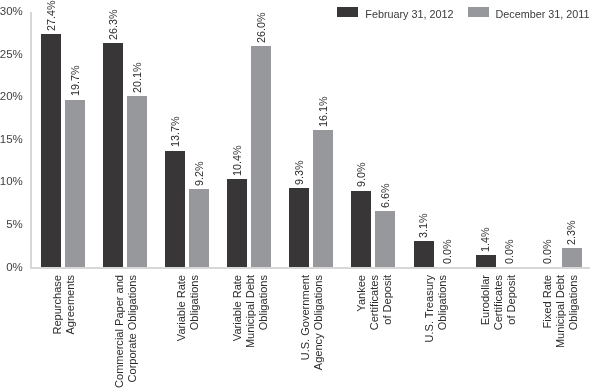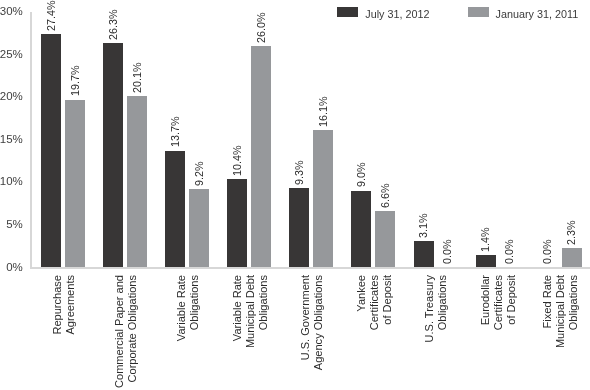--- a/index.html
+++ b/index.html
@@ -81,25 +81,25 @@
   }
 </style>
 </head>
 <body>
 
 <div id="chart">
 
   <div id="legend">
     <div class="legend-item" style="left:337px">
       <span class="legend-swatch" style="background: rgb(56, 54, 54);"></span>
-      <span class="legend-text">July 31, 2012</span>
+      <span class="legend-text">February 31, 2012</span>
     </div>
     <div class="legend-item" style="left:468px">
       <span class="legend-swatch" style="background: rgb(150, 152, 155);"></span>
-      <span class="legend-text" style="left:27.5px">January 31, 2011</span>
+      <span class="legend-text" style="left:27.5px">December 31, 2011</span>
     </div>
   </div>
 
   <div class="axis-line" id="y-axis" style="left: 30px; top: 11.8px; width: 1.6px; height: 255.5px; background: rgb(215, 215, 215);"></div>
   <div class="axis-line" id="x-axis" style="left: 30px; top: 267.3px; width: 560px; height: 1.6px; background: rgb(215, 215, 215);"></div>
 
   <div id="ytick-layer">
       <div class="ytick-label" style="top: 5px;">30%</div>
       <div class="ytick-label" style="top: 47.5833px;">25%</div>
       <div class="ytick-label" style="top: 90.1667px;">20%</div>

